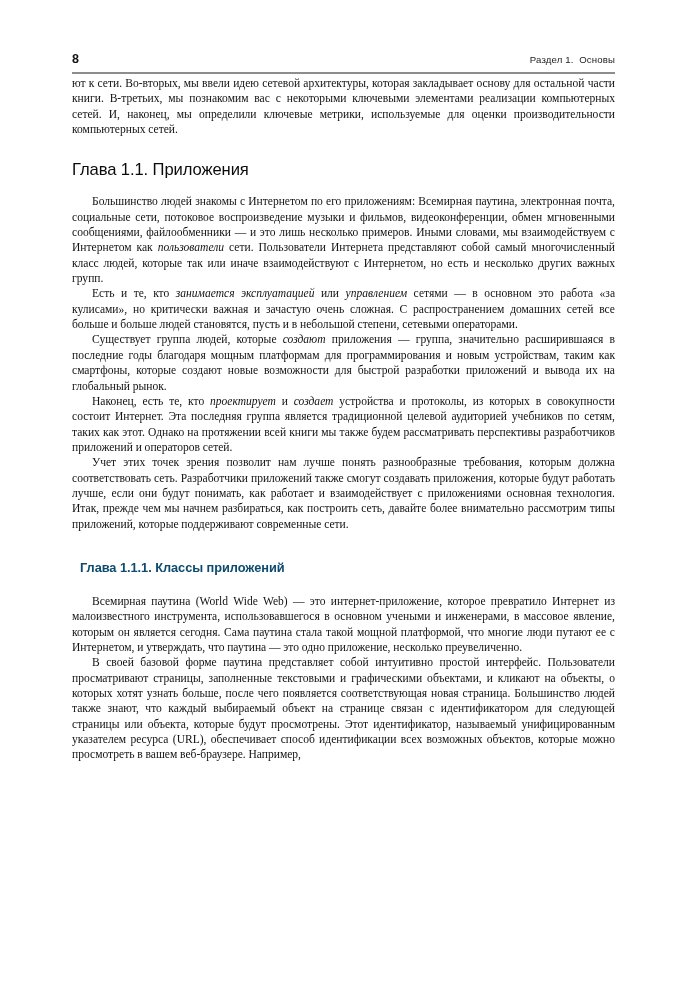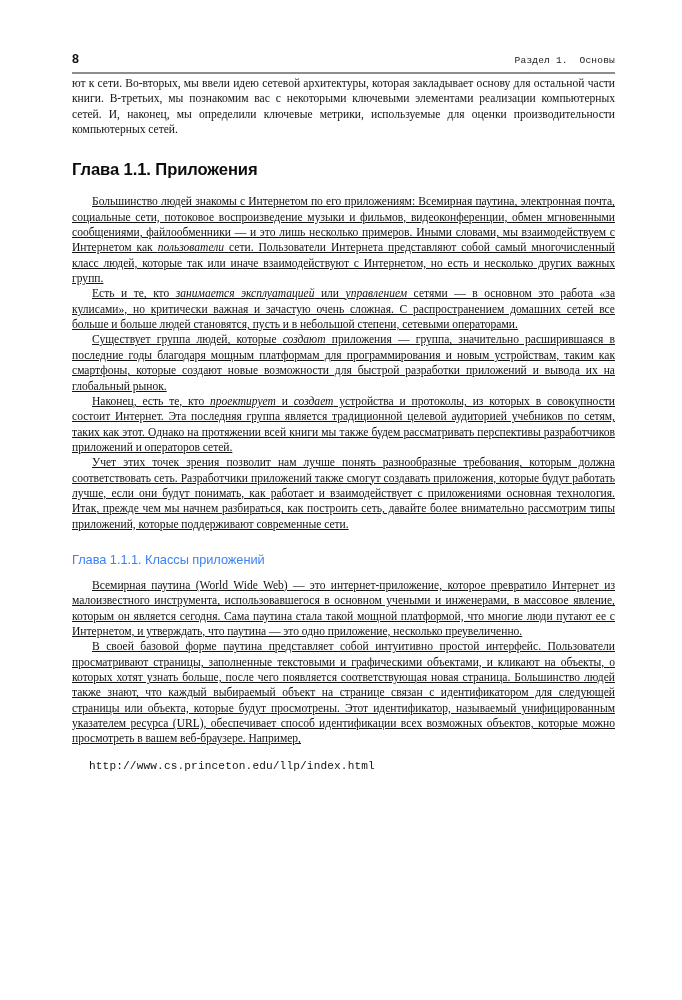--- a/index.html
+++ b/index.html
@@ -33,21 +33,21 @@
     justify-content: space-between;
   }
   .folio {
     font-family: "Liberation Sans", "DejaVu Sans", sans-serif;
     font-weight: bold;
     font-size: 12.5px;
     color: #111111;
     letter-spacing: 0.2px;
   }
   .head-title {
-    font-family: Liberation Mono, monospace;
+    font-family: Liberation Sans, sans-serif;
     font-size: 9.6px;
     color: #222222;
     letter-spacing: 0.15px;
     white-space: pre;
   }
   .head-rule {
     position: absolute;
     left: 72px;
     top: 72px;
     width: 543px;
@@ -69,45 +69,44 @@
     line-height: 15.35px;
     text-align: justify;
     text-justify: inter-word;
     -webkit-hyphens: none;
     hyphens: none;
     color: #121212;
     word-spacing: -0.1px;
   }
   p.body.indent {
     text-indent: 20px;
-    text-decoration: underline;
   }
   p.body.cont {
     text-indent: 0;
   }
   p.body i, p.body em {
     font-style: italic;
   }
 
   h2.chapter-heading {
     font-family: "Liberation Sans", "DejaVu Sans", sans-serif;
-    font-weight: bold;
+    font-weight: normal;
     font-size: 16.6px;
     line-height: 20px;
     margin: 0;
     color: #0b0b0b;
     letter-spacing: -0.1px;
   }
   h3.section-heading {
     font-family: "Liberation Sans", "DejaVu Sans", sans-serif;
-    font-weight: normal;
+    font-weight: bold;
     font-size: 12.8px;
     line-height: 16px;
-    margin: 0;
-    color: #3b82f6;
+    margin: 8px;
+    color: #0c4a6e;
     letter-spacing: -0.05px;
   }
 
   .space-before-chapter { height: 23px; }
   .space-after-chapter  { height: 14px; }
   .space-before-section { height: 20px; }
   .space-after-section  { height: 10px; }
 
   pre.code-line {
     margin: 0;
@@ -148,18 +147,17 @@
     <p class="body indent">Учет этих точек зрения позволит нам лучше понять разнообразные требования, которым должна соответствовать сеть. Разработчики приложений также смогут создавать приложения, которые будут работать лучше, если они будут понимать, как работает и взаимодействует с приложениями основная технология. Итак, прежде чем мы начнем разбираться, как построить сеть, давайте более внимательно рассмотрим типы приложений, которые поддерживают современные сети.</p>
 
     <div class="space-before-section"></div>
     <h3 class="section-heading">Глава 1.1.1. Классы приложений</h3>
     <div class="space-after-section"></div>
 
     <p class="body indent">Всемирная паутина (World Wide Web) — это интернет-приложение, которое превратило Интернет из малоизвестного инструмента, использовавшегося в основном учеными и инженерами, в массовое явление, которым он является сегодня. Сама паутина стала такой мощной платформой, что многие люди путают ее с Интернетом, и утверждать, что паутина — это одно приложение, несколько преувеличенно.</p>
     <p class="body indent">В своей базовой форме паутина представляет собой интуитивно простой интерфейс. Пользователи просматривают страницы, заполненные текстовыми и графическими объектами, и кликают на объекты, о которых хотят узнать больше, после чего появляется соответствующая новая страница. Большинство людей также знают, что каждый выбираемый объект на странице связан с идентификатором для следующей страницы или объекта, которые будут просмотрены. Этот идентификатор, называемый унифицированным указателем ресурса (URL), обеспечивает способ идентификации всех возможных объектов, которые можно просмотреть в вашем веб-браузере. Например,</p>
 
     <div class="space-before-code"></div>
-    <pre class="code-line">http://www.cs.princeton.edu/llp/index.html</pre>
     <div class="space-after-code"></div>
 
 
   </div>
 </div>
 
 </body></html>

